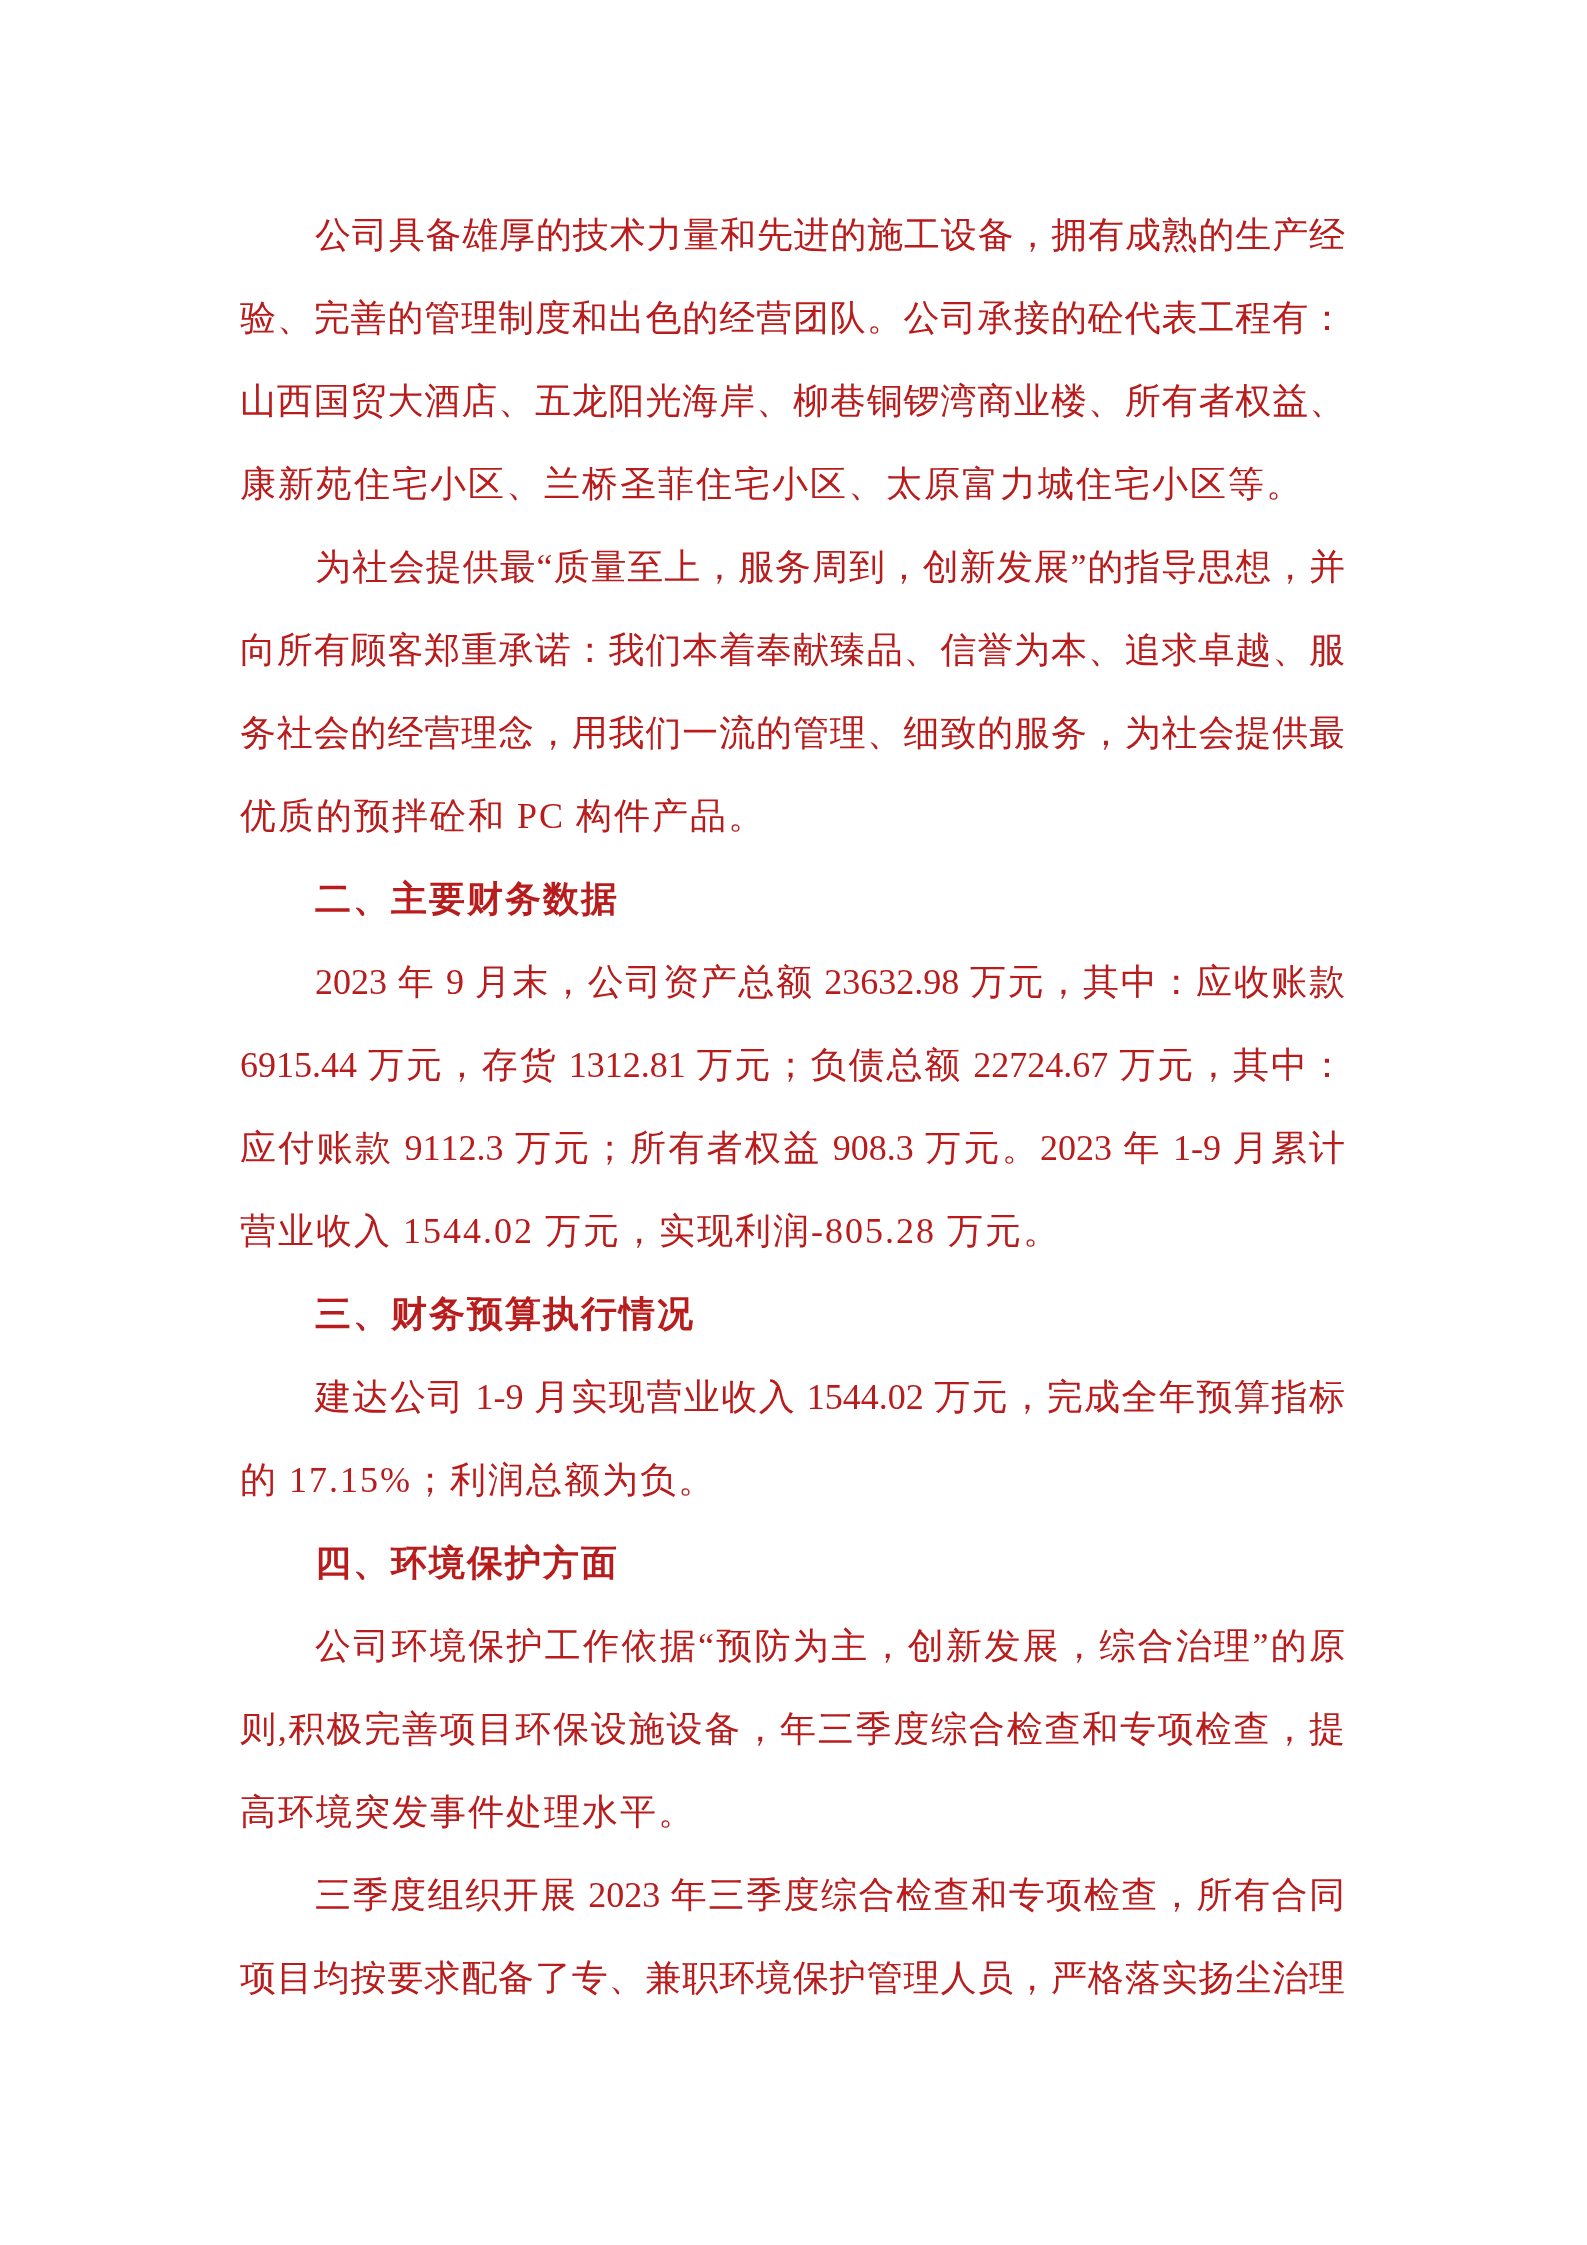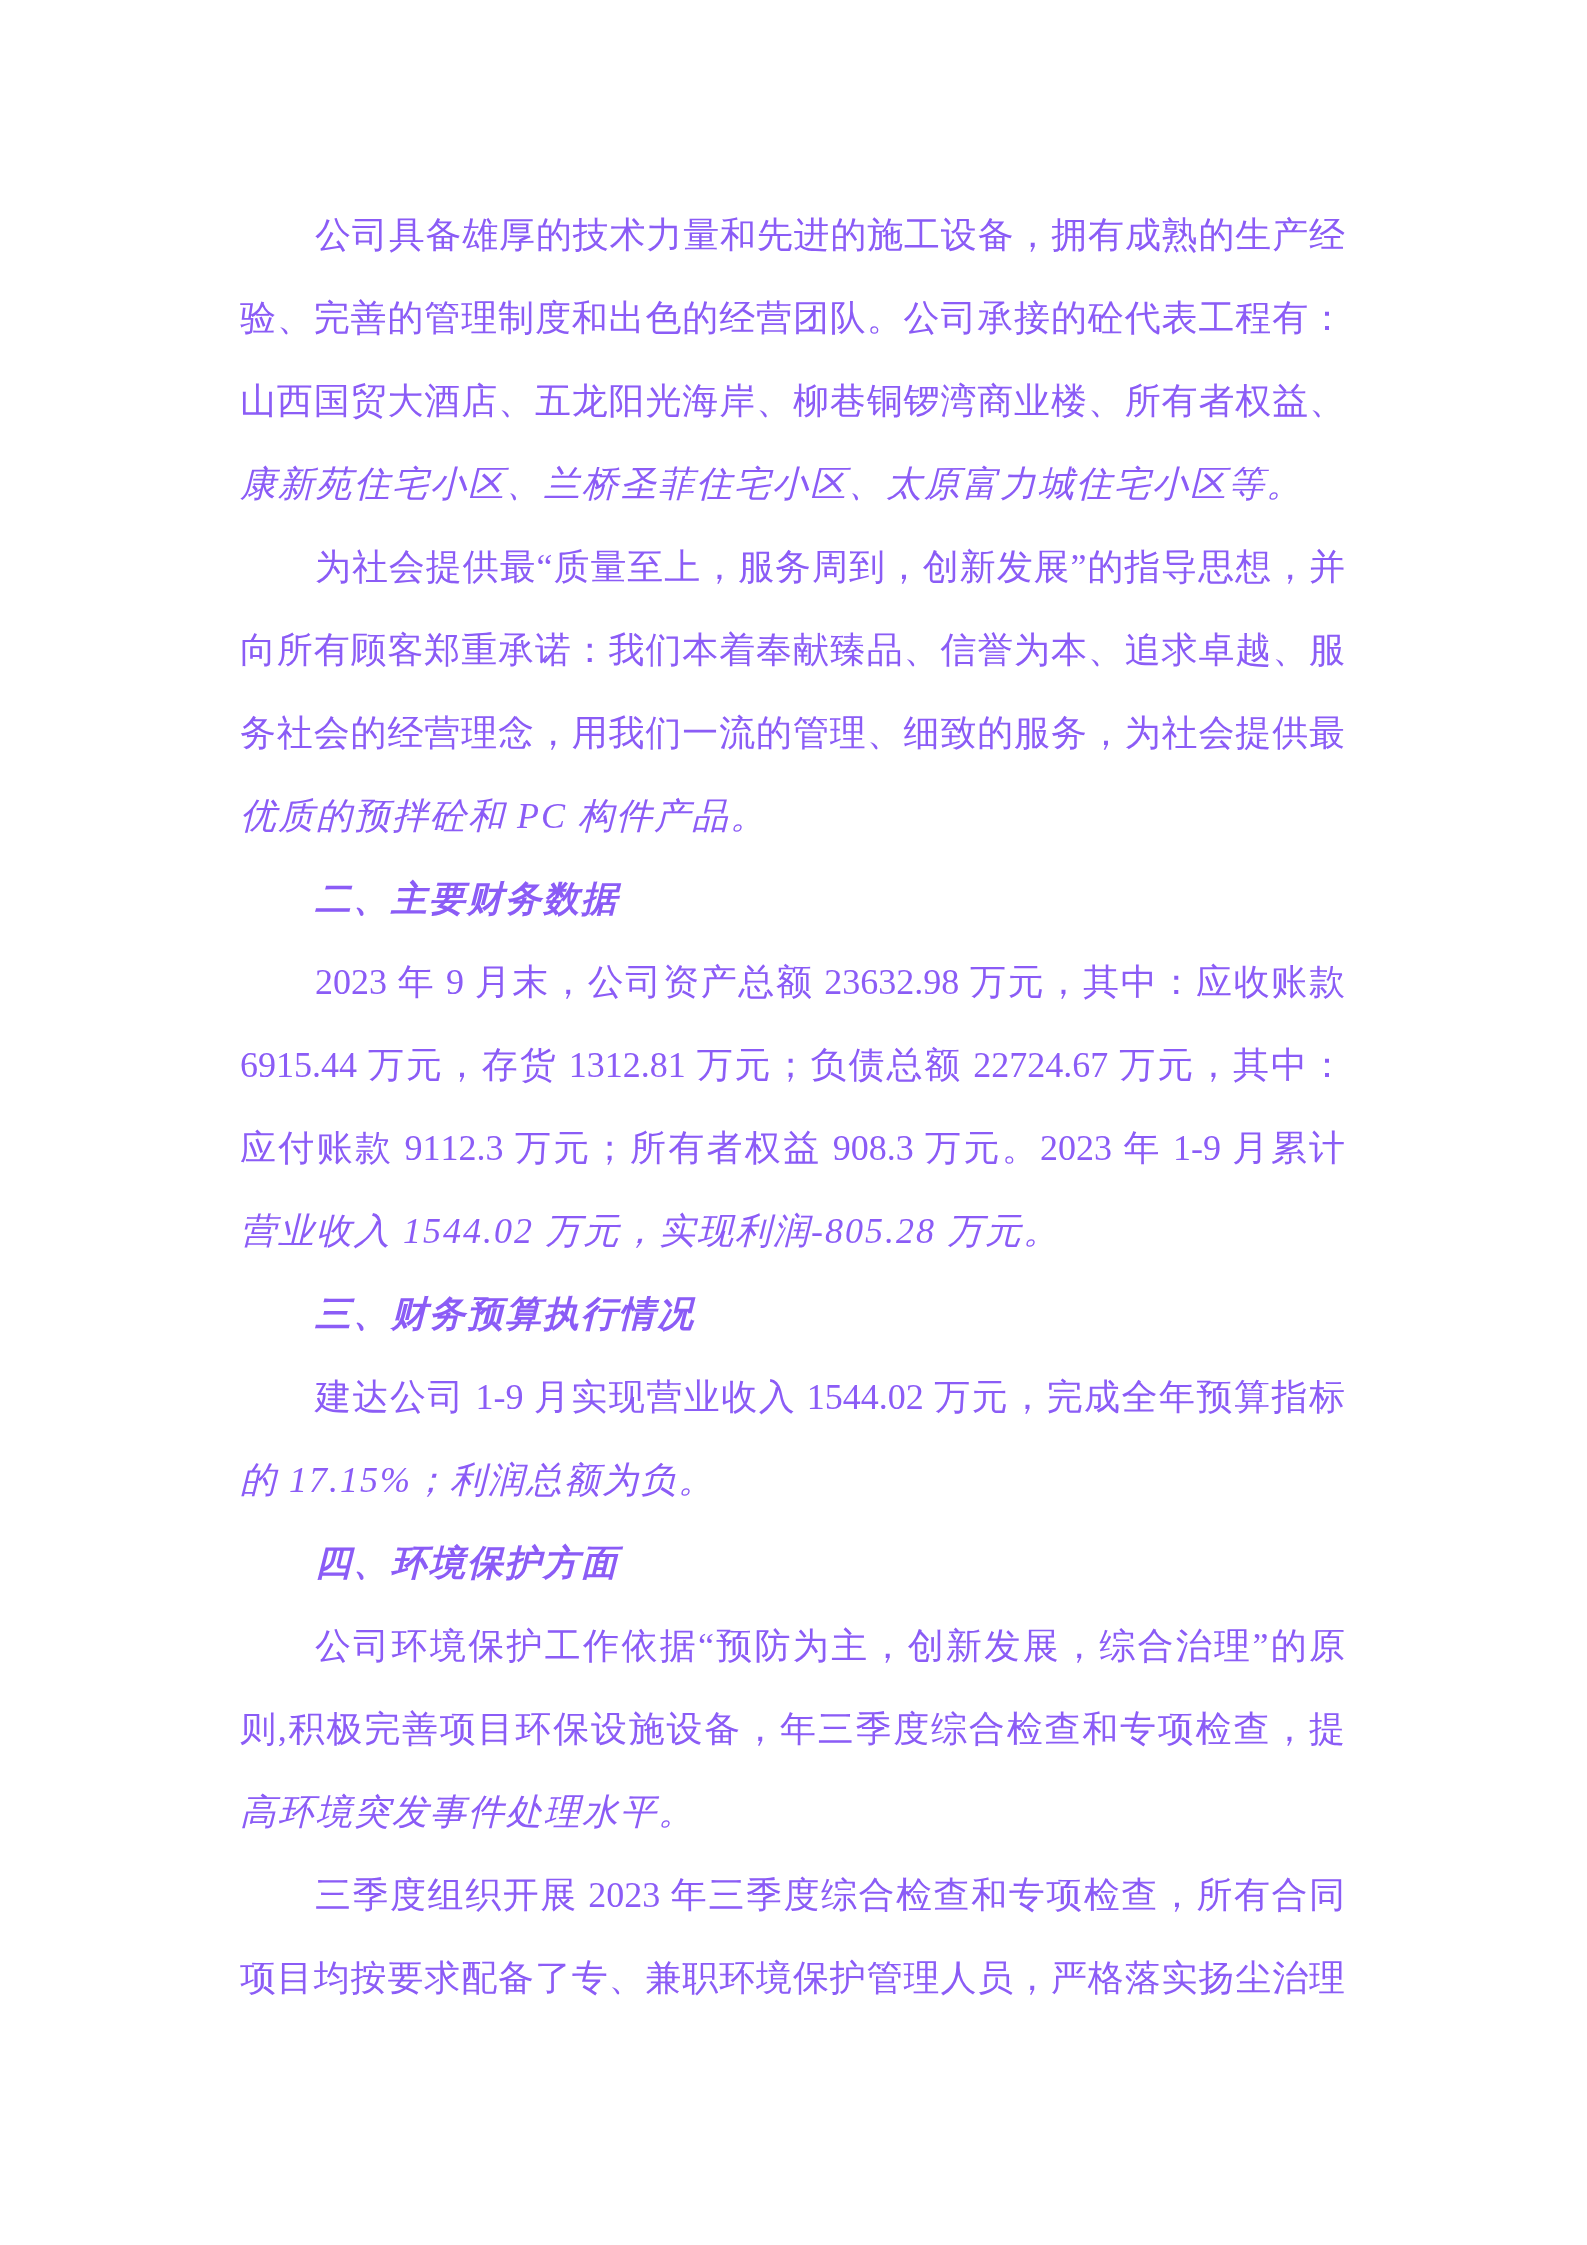--- a/index.html
+++ b/index.html
@@ -6,37 +6,37 @@
   body {
     width: 1587px; height: 2245px;
     background: #ffffff;
   }
   .page {
     position: relative;
     width: 1587px; height: 1997px;
     background: #ffffff;
     overflow: hidden;
     font-family: "Liberation Serif", "DejaVu Serif", serif;
-    color: #8b5cf6;
+    color: #b91c1c;
   }
   .text-area {
     position: absolute;
     left: 240px; top: 194px;
     width: 1105px;
   }
   section { margin: 0; padding: 0; }
   .ln {
     font-size: 36px;
     line-height: 83px;
     height: 83px;
     overflow: hidden;
     text-align: left;
     font-kerning: none;
   }
-  .ln:not(.fill) { letter-spacing: 2px; font-style: italic; }
+  .ln:not(.fill) { letter-spacing: 2px; }
   .ln.fill {
     text-align: justify;
     text-align-last: justify;
   }
   .ln.indent { padding-left: 75px; }
   .ln.hd { font-weight: bold; }
 </style>
 </head>
 <body>
 

